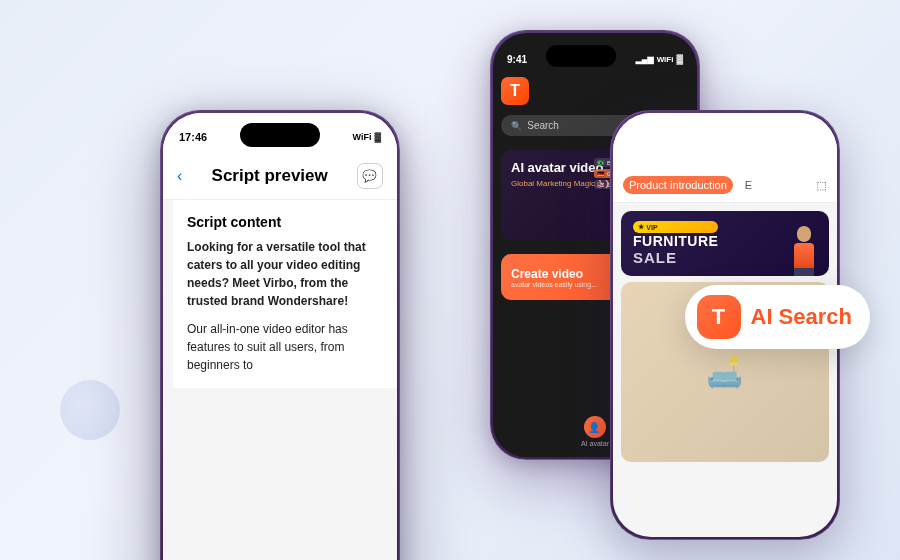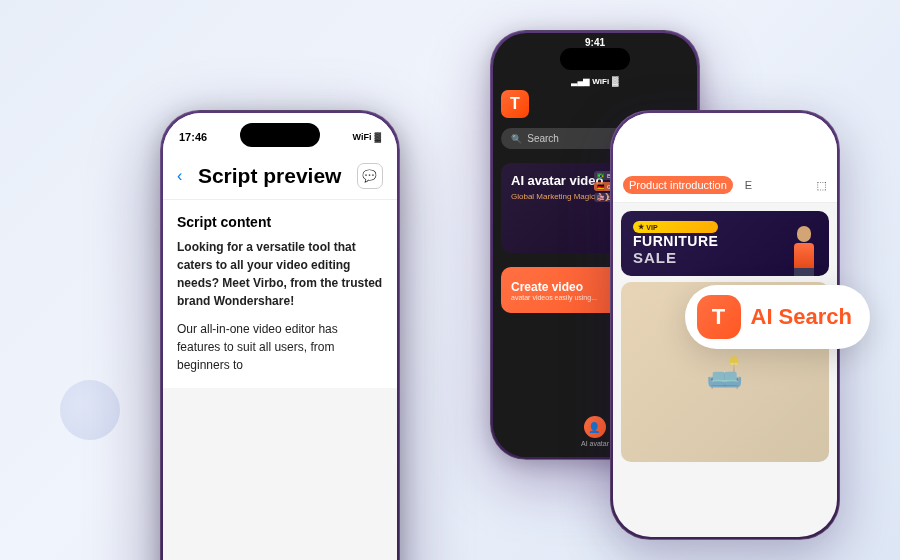--- a/index.html
+++ b/index.html
@@ -60,25 +60,24 @@
       background: #1a1a1a;
       border-radius: 34px;
       overflow: hidden;
     }
 
     
     .status-bar {
       display: flex;
       justify-content: space-between;
       align-items: center;
-      padding: 4px 14px 4px;
+      padding: 12px 14px 4px;
       color: white;
       font-size: 10px;
       font-weight: 600;
-      flex-direction: column;
     }
 
     .status-bar-icons {
       display: flex;
       gap: 3px;
       align-items: center;
     }
 
     
     .dynamic-island {
@@ -346,21 +345,21 @@
       border-bottom: 1px solid #eee;
     }
 
     .back-arrow {
       color: #007AFF;
       font-size: 16px;
       font-weight: 300;
     }
 
     .script-title {
-      font-size: 21px;
+      font-size: 17px;
       font-weight: 600;
       color: #000;
     }
 
     .chat-icon {
       width: 26px;
       height: 26px;
       border: 1.5px solid #ccc;
       border-radius: 7px;
       display: flex;
@@ -368,20 +367,21 @@
       justify-content: center;
       color: #555;
       font-size: 12px;
     }
 
     
     .script-content {
       background: white;
       padding: 14px;
       flex: 1;
+      margin-left: 10px;
     }
 
     .script-content-title {
       font-size: 14px;
       font-weight: 700;
       color: #000;
       margin-bottom: 8px;
     }
 
     .script-text {

